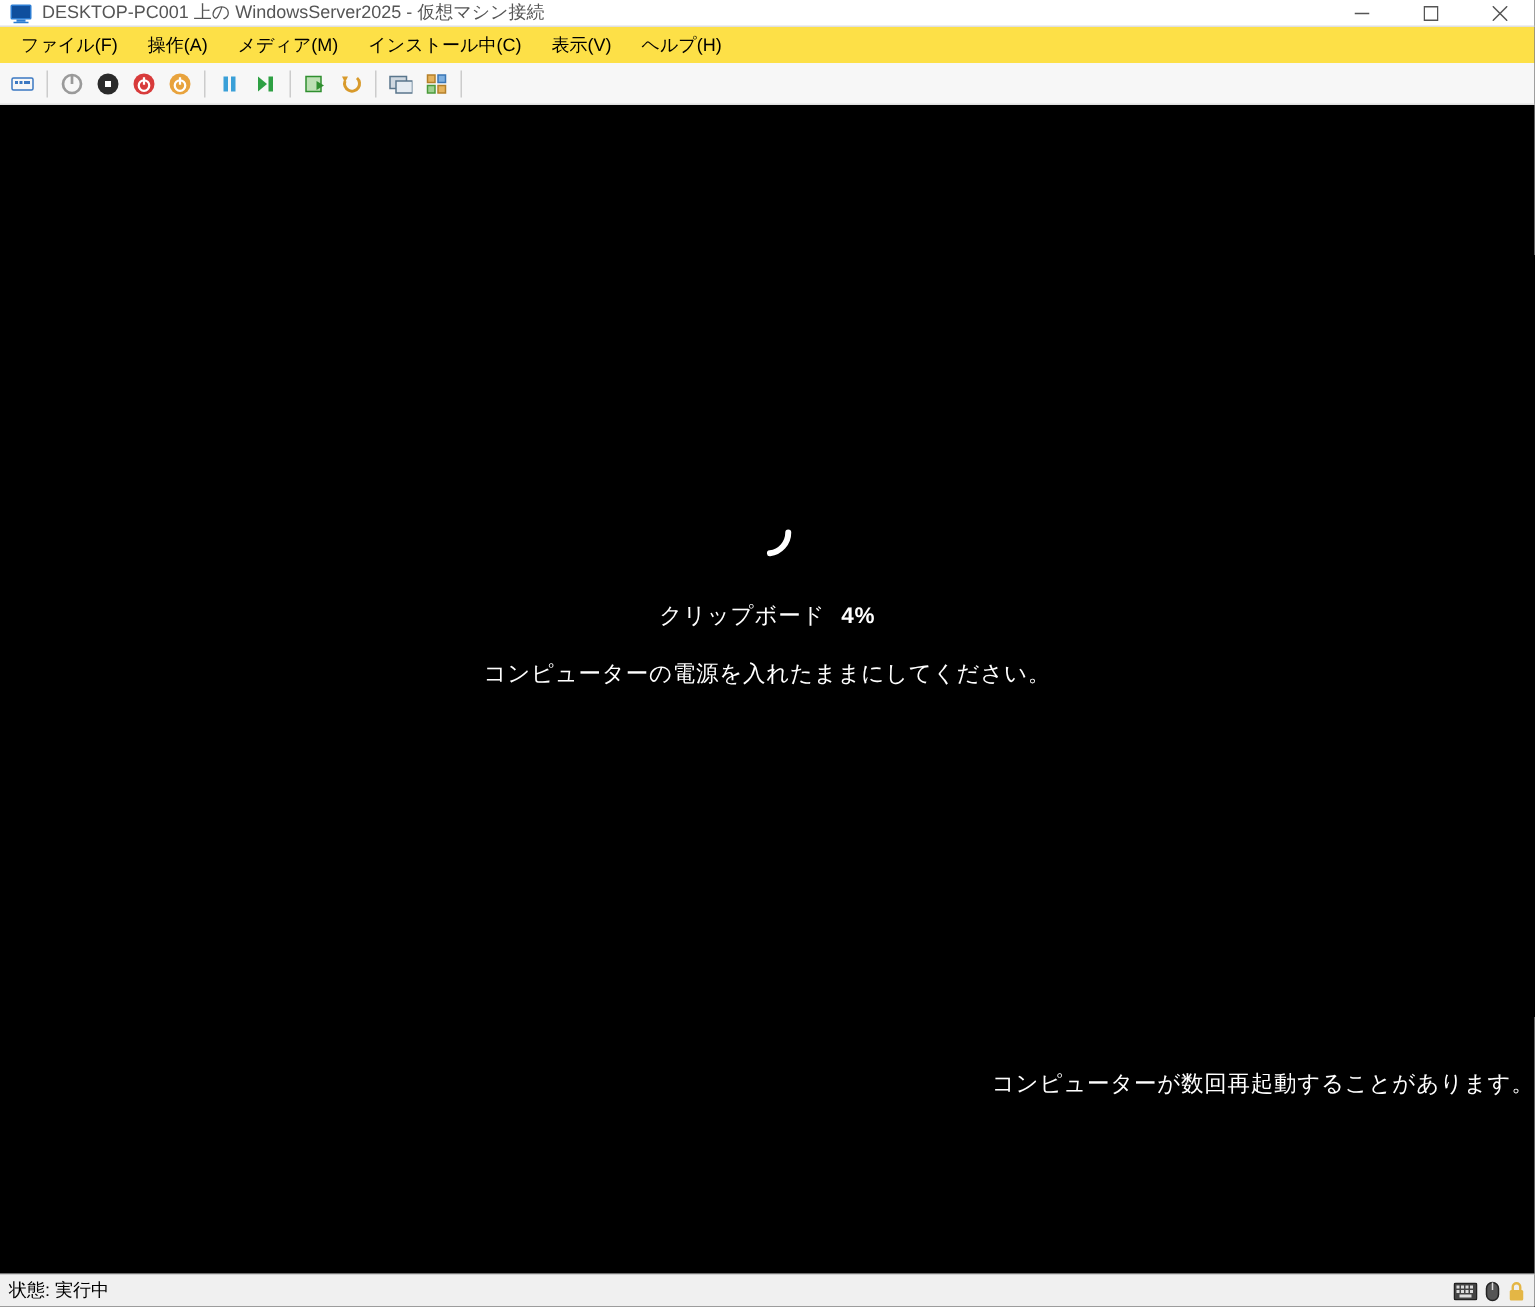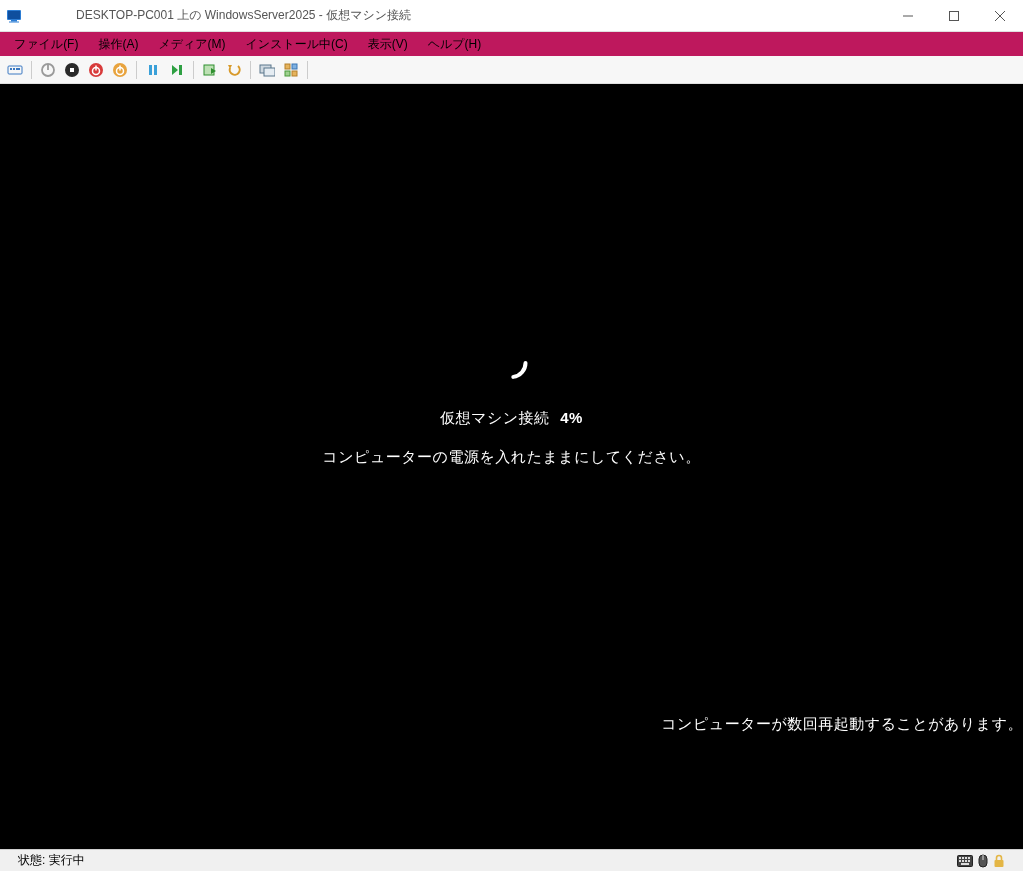--- a/index.html
+++ b/index.html
@@ -7,45 +7,44 @@
       font-family: "Yu Gothic UI", "Meiryo", "Segoe UI", sans-serif;
       font-size: 12px;
       background: #fff;
       width: 1023px;
       height: 871px;
       overflow: hidden;
       display: flex;
       flex-direction: column;
     }
     .titlebar {
-      height: 32px;
+      height: 18px;
       background: #fff;
       border-bottom: 1px solid #e0e0e0;
       display: flex;
       align-items: center;
       padding-left: 6px;
       color: #555;
-      gap: 48px;
     }
     .titlebar-icon {
       width: 16px; height: 16px;
       margin-right: 6px;
     }
     .titlebar-text { flex: 1; }
     .win-controls { display: flex; height: 100%; }
     .win-btn {
       width: 46px; height: 100%;
       display: flex; align-items: center; justify-content: center;
       color: #555;
       cursor: pointer;
     }
 
     .menubar {
       height: 24px;
-      background: #be185d;
+      background: #fde047;
       display: flex;
       align-items: center;
       padding: 0 4px;
       color: #000;
     }
     .menu-item {
       padding: 3px 10px;
       cursor: pointer;
     }
 
@@ -101,21 +100,21 @@
       letter-spacing: 0.5px;
       font-family: Liberation Serif, serif;
     }
 
     .statusbar {
       height: 22px;
       background: #f0f0f0;
       border-top: 1px solid #d0d0d0;
       display: flex;
       align-items: center;
-      padding: 0 18px;
+      padding: 0 6px;
       color: #000;
     }
     .status-text { flex: 1; }
     .status-icons { display: flex; gap: 4px; align-items: center; }
     .status-icons span { display:inline-flex; }
   </style>
 </head>
 <body>
 
 <div class="titlebar">
@@ -241,21 +240,21 @@
 </div>
 
 <div class="vm-screen">
   <div class="install-center">
     <div class="spinner">
       <svg width="40" height="40" viewBox="0 0 40 40">
         <circle cx="20" cy="20" r="14" fill="none" stroke="#fff" stroke-width="4" stroke-linecap="round" stroke-dasharray="20 80"></circle>
       </svg>
     </div>
     <div class="install-line1">
-      <span>仮想マシン接続</span>
+      <span>クリップボード</span>
       <span class="pct">4%</span>
     </div>
     <div class="install-line2">コンピューターの電源を入れたままにしてください。</div>
   </div>
   <div class="install-bottom">コンピューターが数回再起動することがあります。</div>
 </div>
 
 <div class="statusbar">
   <span class="status-text">状態: 実行中</span>
   <div class="status-icons">

